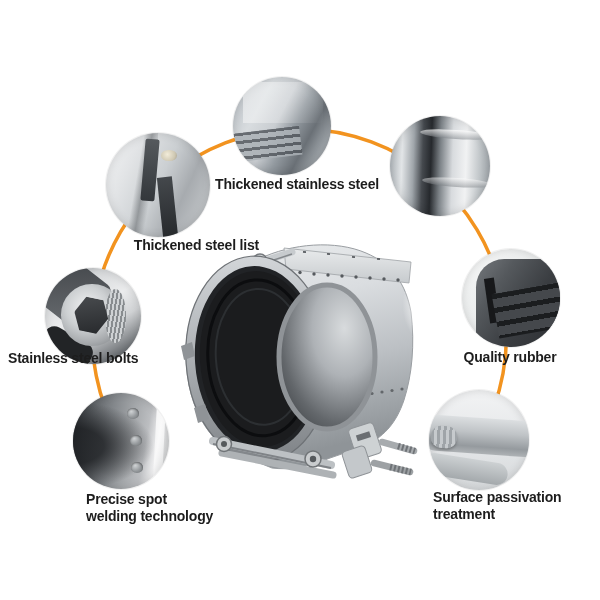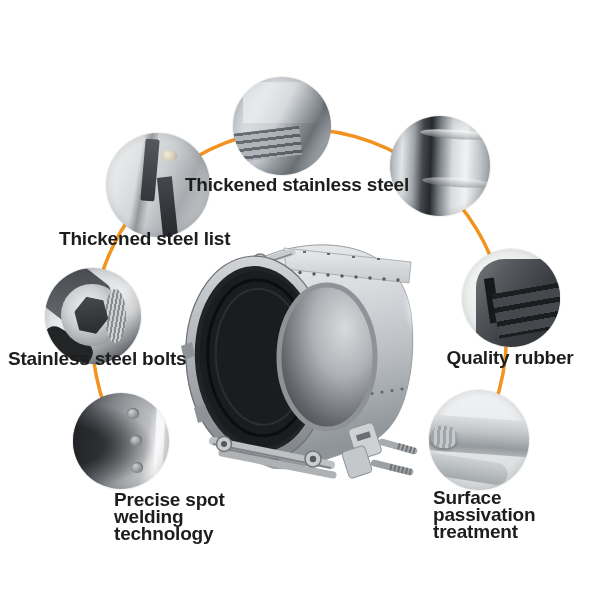--- a/index.html
+++ b/index.html
@@ -71,28 +71,28 @@
   .bolts-dark-wedge{left:-8%;bottom:-10%;width:55%;height:42%;background:#222426;transform:rotate(30deg);border-radius:10px;}
   .bolt-head{left:17%;top:17%;width:64%;height:64%;border-radius:50%;
     background:radial-gradient(circle at 42% 38%,#f1f2f3,#cdd0d2 40%,#a6a9ac 68%,#83878a 88%,#6e7275);}
   .bolt-knurl{left:62%;top:22%;width:22%;height:56%;border-radius:50%;
     background:repeating-linear-gradient(100deg,#888c8f 0 2px,#cfd2d4 2px 4px);}
   .bolt-hex{left:30%;top:30%;width:36%;height:38%;transform:rotate(12deg);
     background:linear-gradient(160deg,#4a4d50,#26282b);
     clip-path:polygon(25% 3%,75% 3%,100% 50%,75% 97%,25% 97%,0 50%);}
 
   
-  .label{position:absolute;font-weight:700;font-size:19px;line-height:17px;color:#1d1d1d;
+  .label{position:absolute;font-weight:700;font-size:14px;line-height:17px;color:#1d1d1d;
     white-space:pre-line;z-index:8;letter-spacing:-0.2px;}
-  .l-steel-list{left:59px;top:230px;width:200px;text-align:left;}
+  .l-steel-list{left:59px;top:237px;width:200px;text-align:right;}
   .l-sheets{left:182px;top:176px;width:230px;text-align:center;}
   .l-forming{left:346px;top:215px;width:200px;text-align:center;}
   .l-rubber{left:410px;top:349px;width:200px;text-align:center;}
   .l-bolts{left:8px;top:350px;width:200px;text-align:left;}
-  .l-welding{left:86px;top:491px;width:170px;text-align:left;margin-left:28px;}
+  .l-welding{left:86px;top:491px;width:170px;text-align:left;}
   .l-passivation{left:433px;top:489px;width:170px;text-align:left;}
 
   
   .product-svg{position:absolute;left:0;top:0;z-index:4;}
   .cloud{position:absolute;left:390px;top:245px;width:100px;height:120px;z-index:5;
     background:radial-gradient(closest-side,rgba(255,255,255,.97) 35%,rgba(255,255,255,0) 75%);}
   .cloud2{position:absolute;left:420px;top:322px;width:68px;height:66px;z-index:5;
     background:radial-gradient(closest-side,rgba(255,255,255,.9) 30%,rgba(255,255,255,0) 75%);}
 </style>
 </head>

